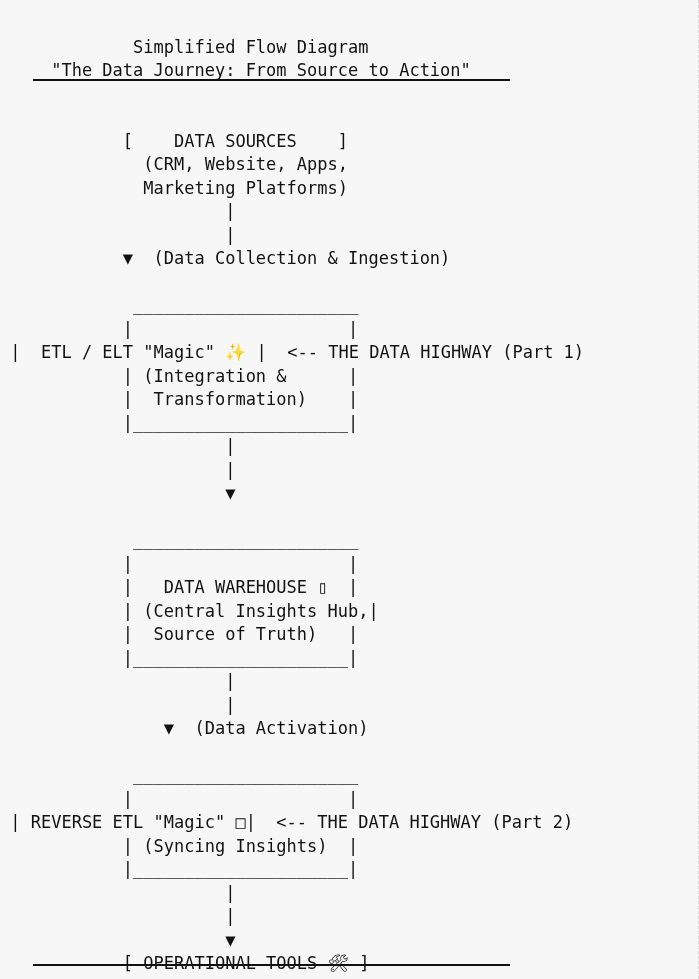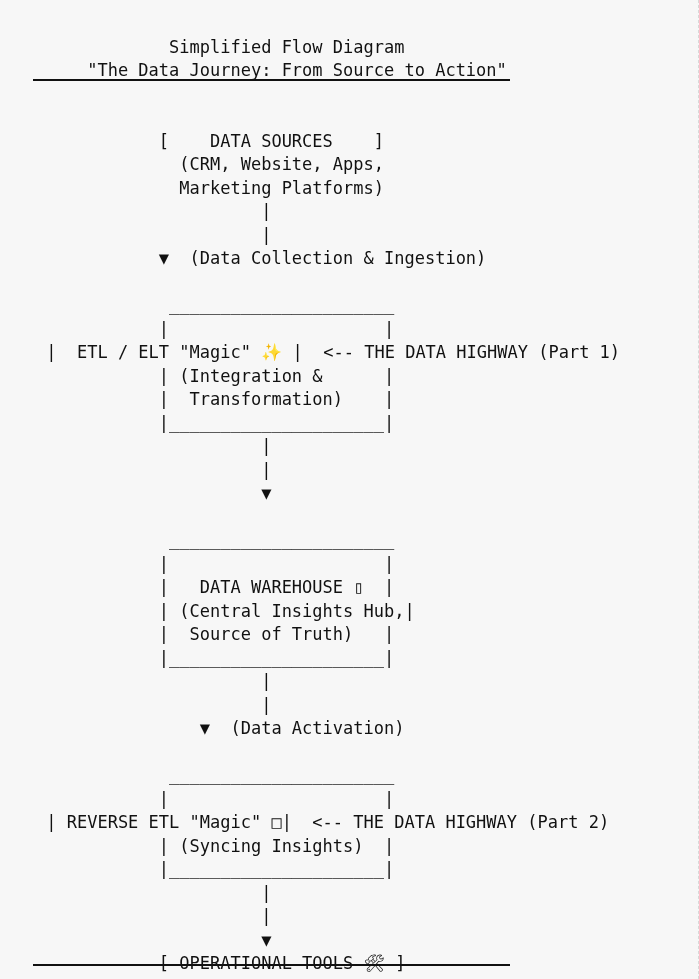--- a/index.html
+++ b/index.html
@@ -28,21 +28,20 @@
     white-space: pre;
     letter-spacing: 0px;
     padding: 12px 0 0 0;
     box-sizing: border-box;
     -webkit-font-smoothing: antialiased;
   }
   .art-line {
     display: block;
     height: 23.5px;
     white-space: pre;
-    margin-left: 36px;
   }
   .rule {
     position: absolute;
     height: 0;
     border-top: 2px solid #111111;
   }
   #rule-top {
     left: 33px;
     top: 79px;
     width: 477px;

